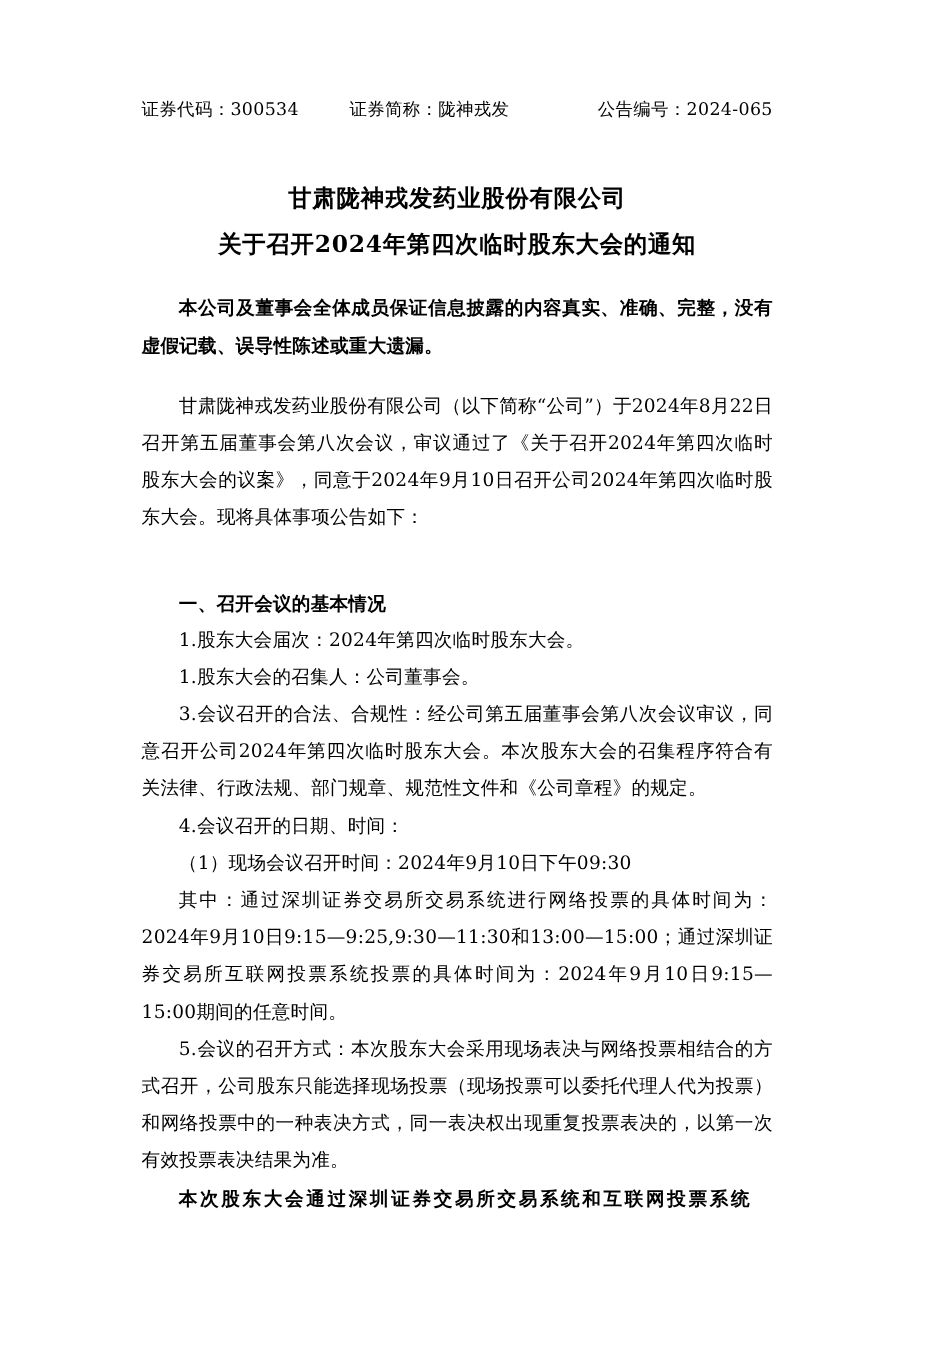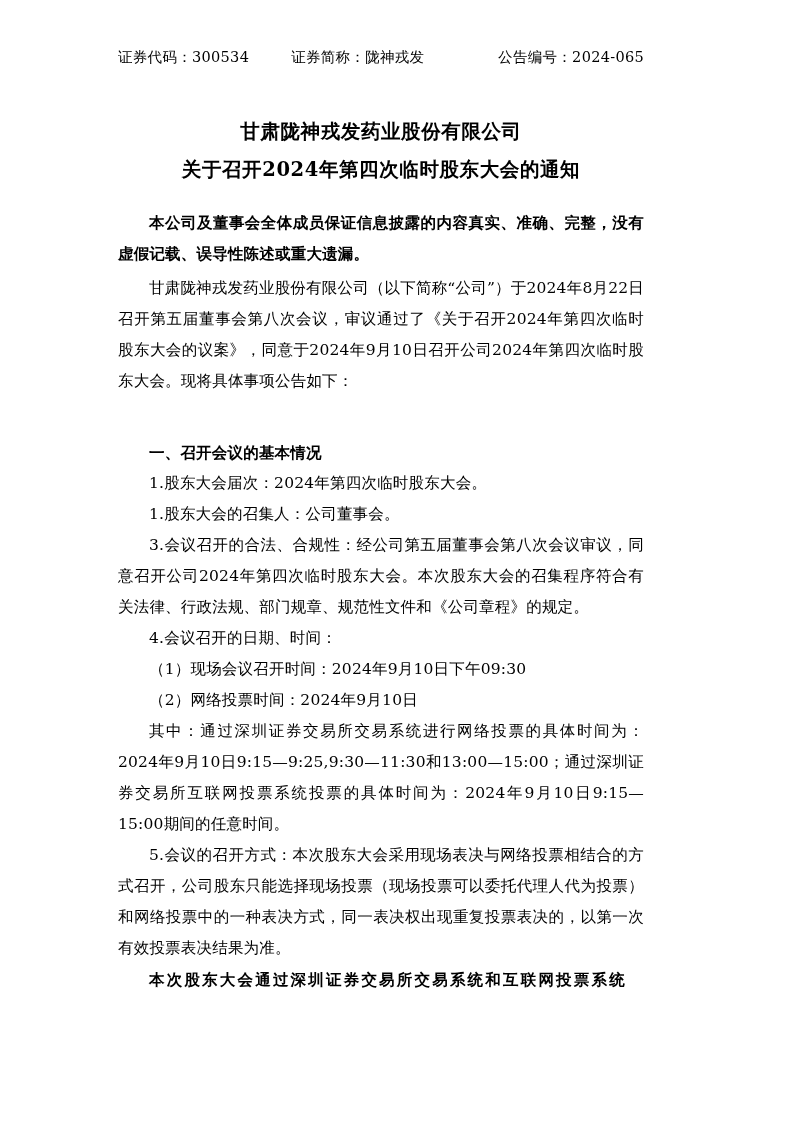--- a/index.html
+++ b/index.html
@@ -12,21 +12,21 @@
     height: 1122px;
     font-family: "DejaVu Serif", "Liberation Serif", serif;
     color: #000000;
     overflow: hidden;
   }
   .page {
     position: relative;
     width: 762px;
     height: 1122px;
     box-sizing: border-box;
-    padding: 48px 118px 60px 118px;
+    padding: 82px 118px 60px 118px;
   }
   .header-row {
     display: flex;
     justify-content: space-between;
     align-items: baseline;
     font-size: 14.5px;
     letter-spacing: 0.3px;
     margin-bottom: 46px;
   }
   .header-row .hcell {
@@ -64,21 +64,21 @@
   }
   .body-p {
     font-size: 15.5px;
     line-height: 2.0;
     text-align: justify;
     text-indent: 2em;
     letter-spacing: 0.2px;
     margin: 0;
   }
   .body-p.first {
-    margin-top: 4px;
+    margin-top: 20px;
   }
   .body-p.bold {
     font-weight: bold;
     margin-top: 40px;
   }
   .body-p.wide {
     letter-spacing: 2.2px;
     font-weight: bold;
   }
 </style>
@@ -100,18 +100,17 @@
 
   <div class="statement">本公司及董事会全体成员保证信息披露的内容真实、准确、完整，没有虚假记载、误导性陈述或重大遗漏。</div>
 
   <p class="body-p first">甘肃陇神戎发药业股份有限公司（以下简称“公司”）于2024年8月22日召开第五届董事会第八次会议，审议通过了《关于召开2024年第四次临时股东大会的议案》，同意于2024年9月10日召开公司2024年第四次临时股东大会。现将具体事项公告如下：</p>
   <p class="body-p bold">一、召开会议的基本情况</p>
   <p class="body-p">1.股东大会届次：2024年第四次临时股东大会。</p>
   <p class="body-p">1.股东大会的召集人：公司董事会。</p>
   <p class="body-p">3.会议召开的合法、合规性：经公司第五届董事会第八次会议审议，同意召开公司2024年第四次临时股东大会。本次股东大会的召集程序符合有关法律、行政法规、部门规章、规范性文件和《公司章程》的规定。</p>
   <p class="body-p">4.会议召开的日期、时间：</p>
   <p class="body-p">（1）现场会议召开时间：2024年9月10日下午09:30</p>
-  <p class="body-p">（2）网络投票时间：2024年9月10日</p>
   <p class="body-p">其中：通过深圳证券交易所交易系统进行网络投票的具体时间为：2024年9月10日9:15—9:25,9:30—11:30和13:00—15:00；通过深圳证券交易所互联网投票系统投票的具体时间为：2024年9月10日9:15—15:00期间的任意时间。</p>
   <p class="body-p">5.会议的召开方式：本次股东大会采用现场表决与网络投票相结合的方式召开，公司股东只能选择现场投票（现场投票可以委托代理人代为投票）和网络投票中的一种表决方式，同一表决权出现重复投票表决的，以第一次有效投票表决结果为准。</p>
   <p class="body-p wide">本次股东大会通过深圳证券交易所交易系统和互联网投票系统</p>
 
 </div>
 
 </body></html>

